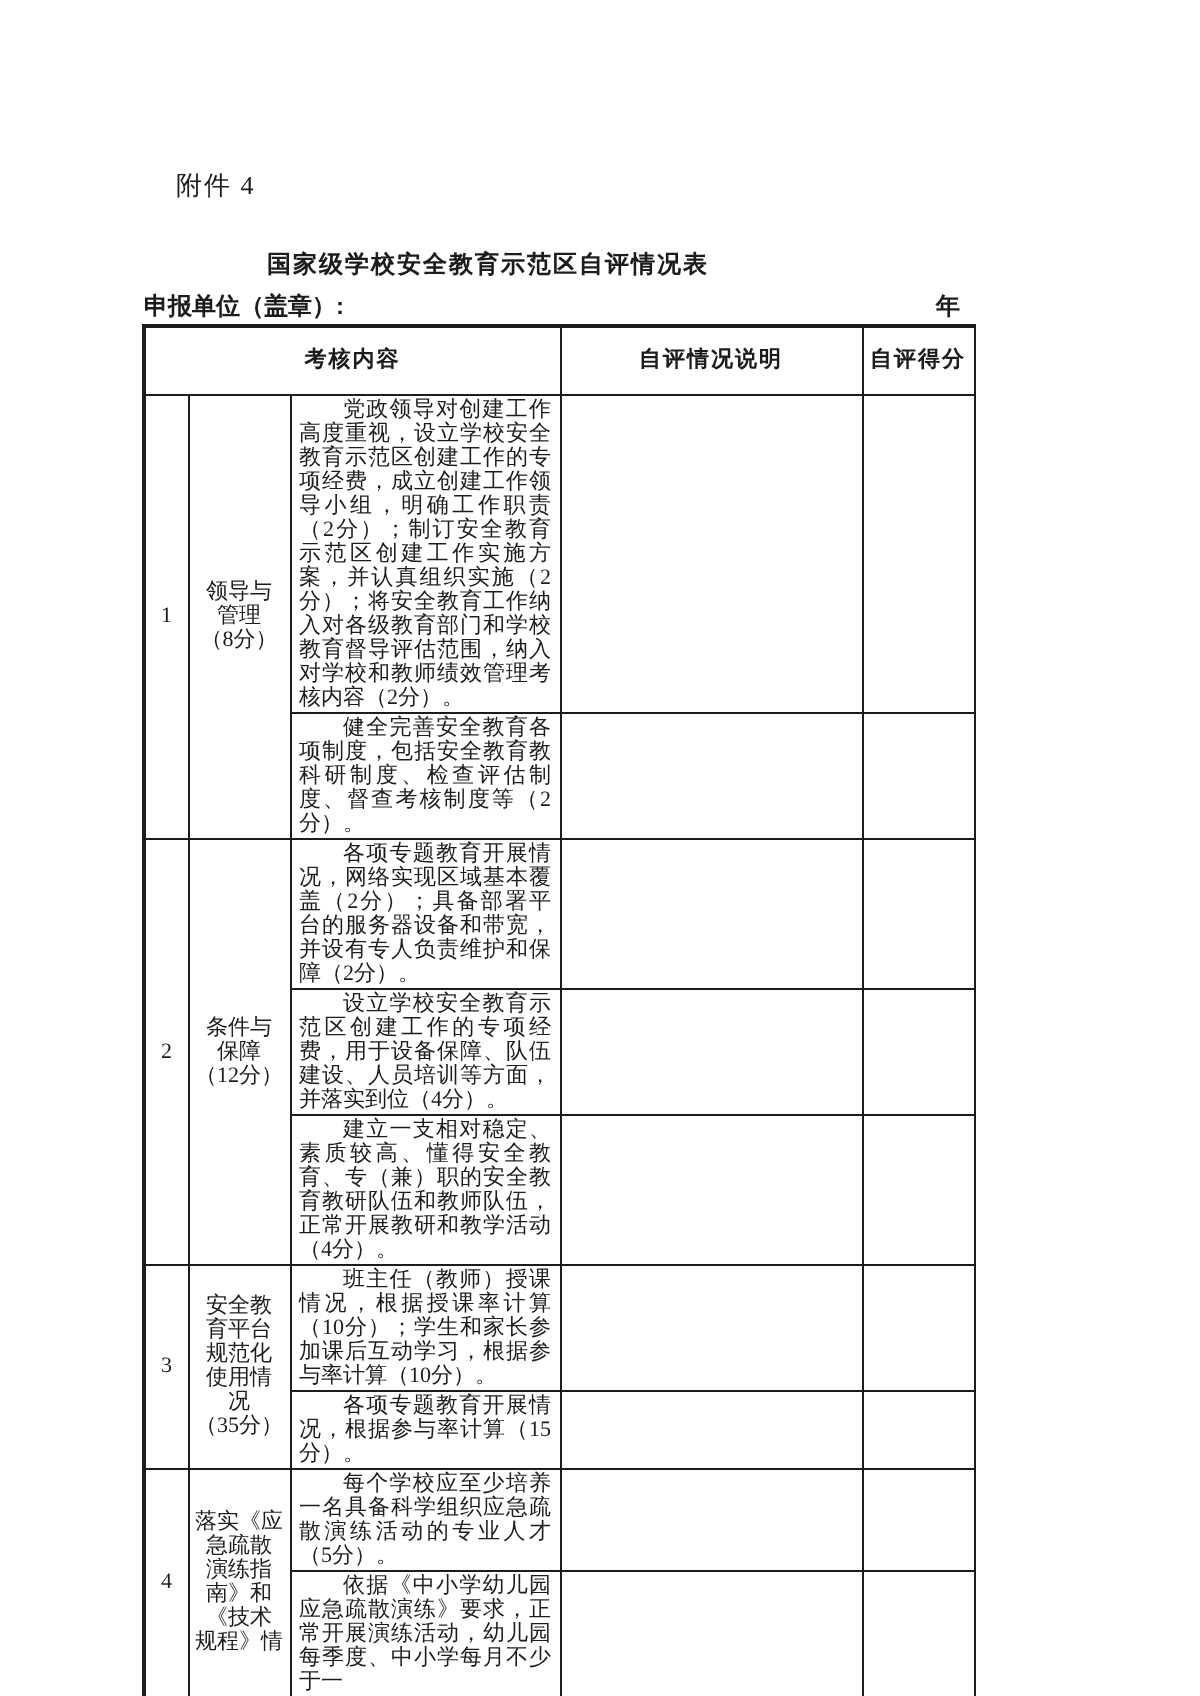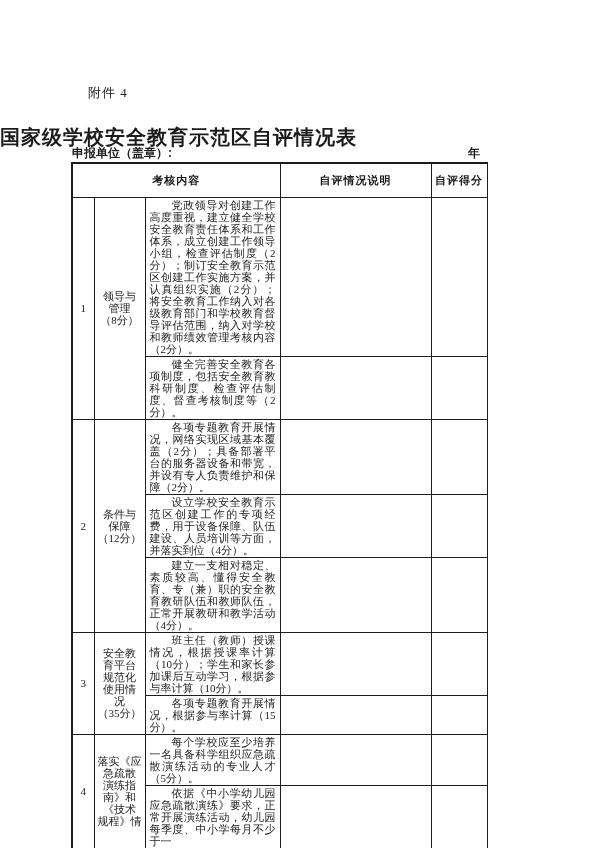--- a/index.html
+++ b/index.html
@@ -18,22 +18,22 @@
     left: 88px;
     top: 84px;
     font-size: 13px;
     letter-spacing: 1px;
   }
   .title {
     position: absolute;
     left: 0;
     top: 124px;
     width: 100%;
-    text-align: left;
-    font-size: 20px;
+    text-align: center;
+    font-size: 12px;
     font-weight: bold;
     letter-spacing: 1px;
     font-family: "Liberation Sans", "DejaVu Sans", sans-serif;
   }
   .subheader {
     position: absolute;
     left: 72px;
     top: 145px;
     width: 466px;
     display: flex;
@@ -133,21 +133,21 @@
       <td class="hdr">自评情况说明</td>
       <td class="hdr">自评得分</td>
       <td class="hdr">备注</td>
     </tr>
 
     <tr class="h-r1a">
       <td class="num" rowspan="2">1</td>
       <td class="cat" rowspan="2">领导与
 管理
 （8分）</td>
-      <td class="item">党政领导对创建工作高度重视，建立健全学校安全教育责任体系和工作体系，成立创建工作领导小组，检查评估制度（2分）；制订安全教育示范区创建工作实施方案，并认真组织实施（2分）；将安全教育工作纳入对各级教育部门和学校教育督导评估范围，纳入对学校和教师绩效管理考核内容（2分）。</td>
+      <td class="item">党政领导对创建工作高度重视，设立学校安全教育示范区创建工作的专项经费，成立创建工作领导小组，明确工作职责（2分）；制订安全教育示范区创建工作实施方案，并认真组织实施（2分）；将安全教育工作纳入对各级教育部门和学校教育督导评估范围，纳入对学校和教师绩效管理考核内容（2分）。</td>
       <td></td>
       <td></td>
       <td></td>
     </tr>
     <tr class="h-r1b">
       <td class="item">健全完善安全教育各项制度，包括安全教育教科研制度、检查评估制度、督查考核制度等（2分）。</td>
       <td></td>
       <td></td>
       <td></td>
     </tr>

